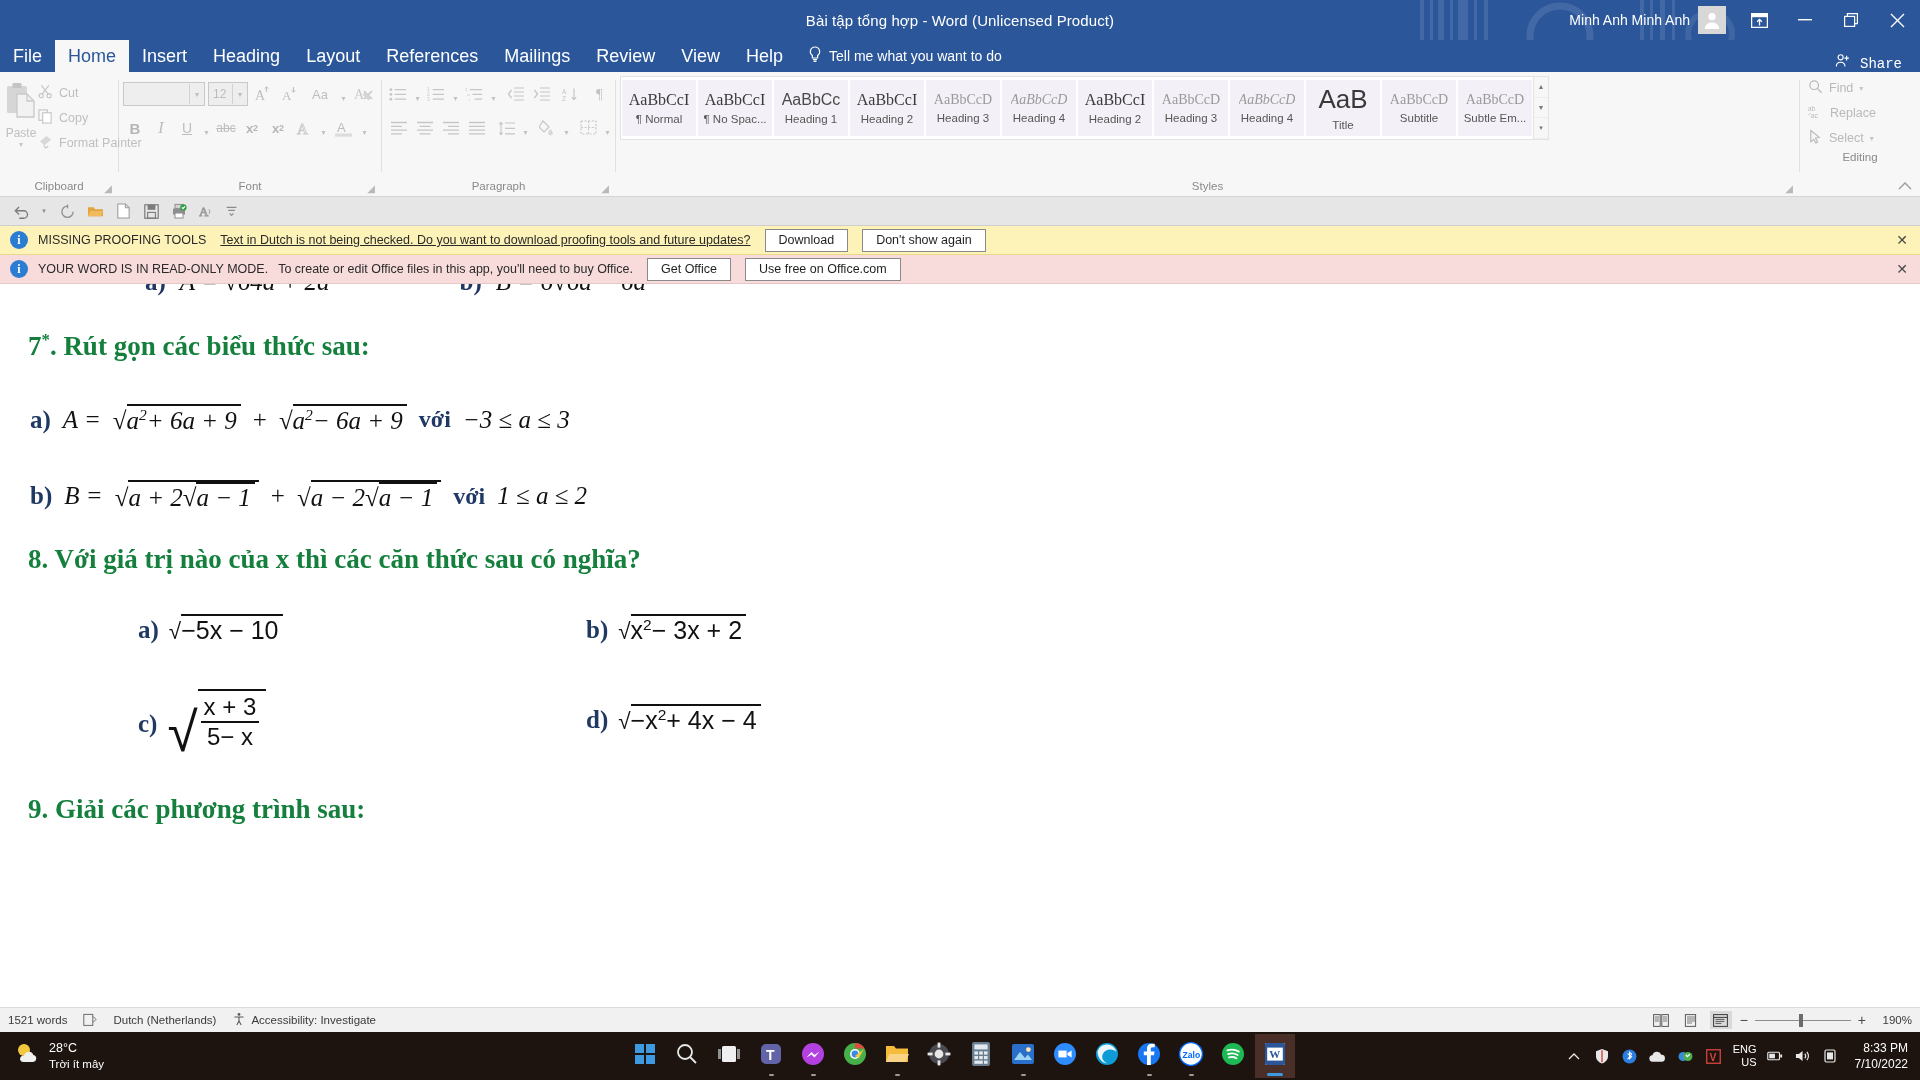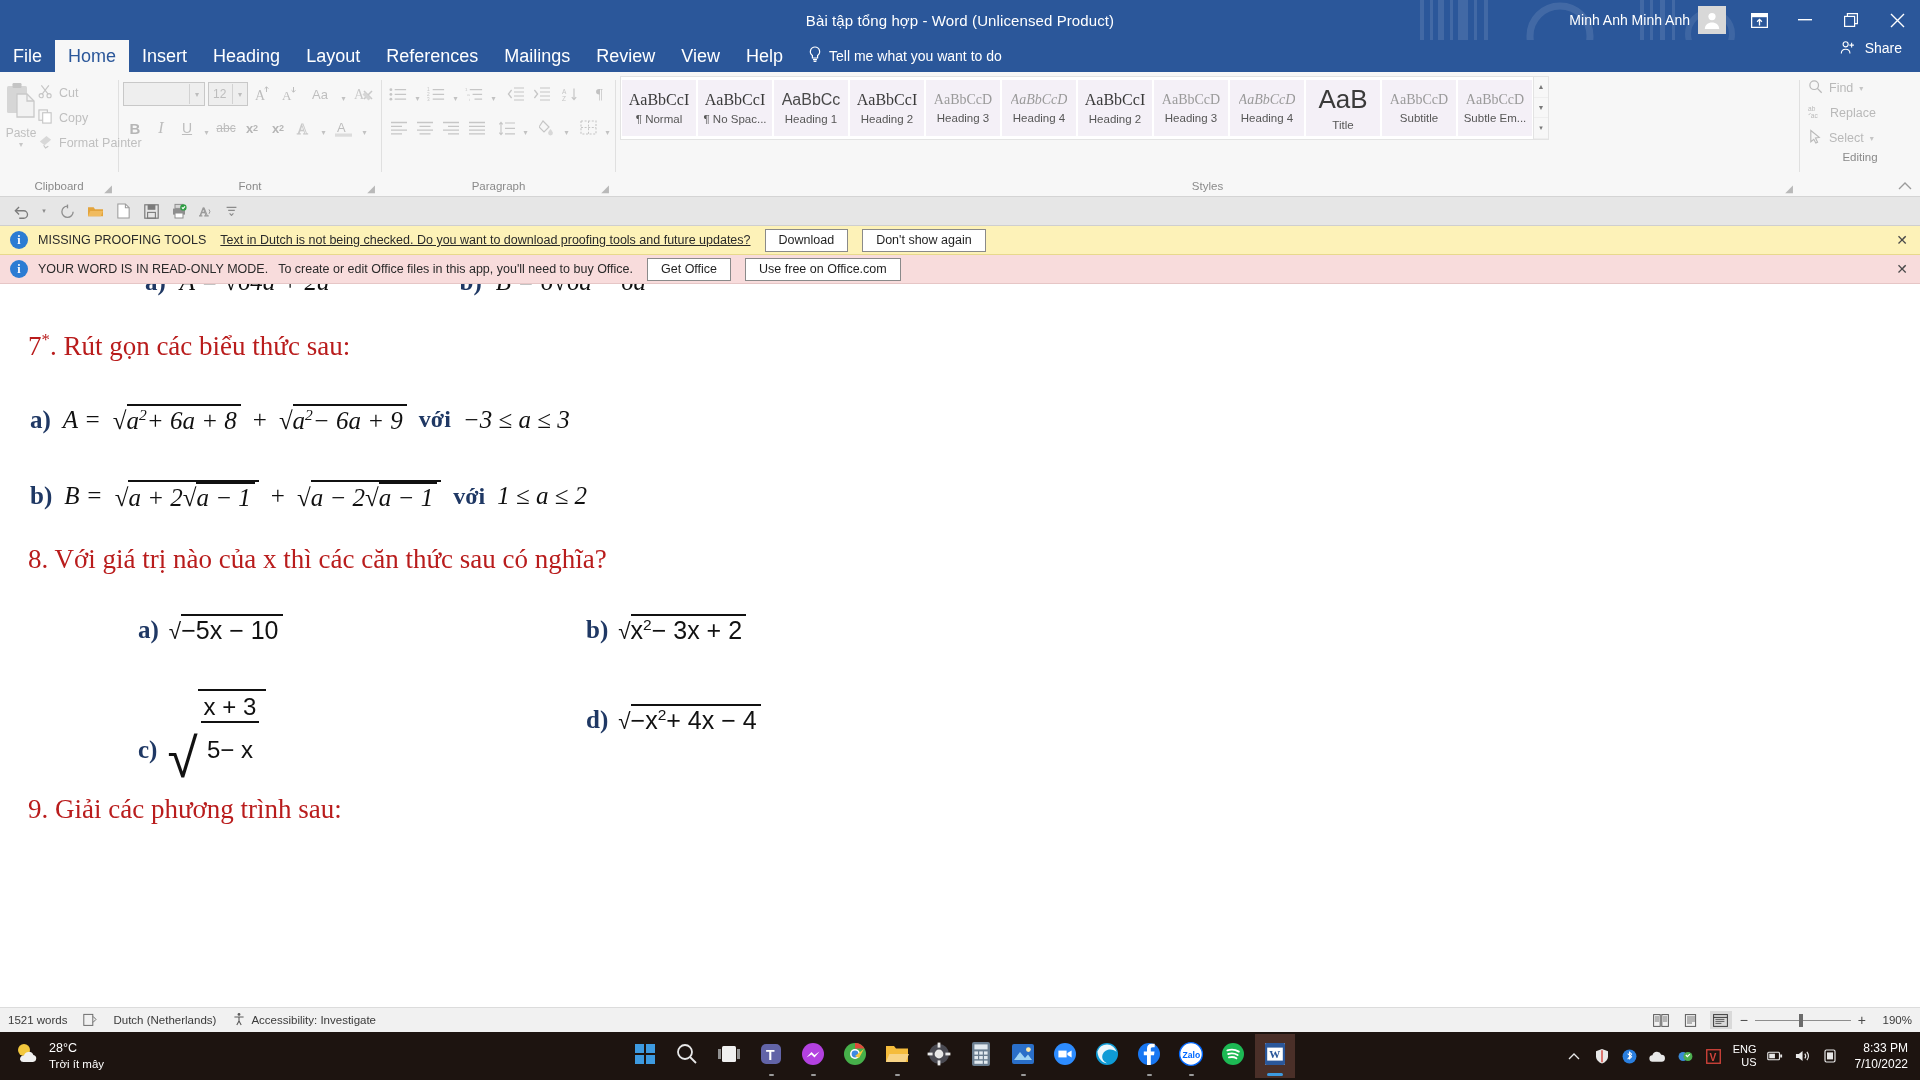--- a/index.html
+++ b/index.html
@@ -29,22 +29,22 @@
 
   
   .tabrow{height:32px;background:#2b579a;display:flex;align-items:flex-end;flex:0 0 32px;position:relative;}
   .tab{
     height:32px;padding:0 13px;color:#fff;font-size:18px;display:flex;align-items:center;
     white-space:nowrap;
   }
   .tab.active{background:#f7f7f7;color:#2b579a;}
   .tellme{display:flex;align-items:center;gap:7px;color:#fff;font-size:14px;padding:0 12px;height:32px;}
   .tb-share{
-    margin-left:auto;color:#fff;font-size:14px;display:flex;align-items:flex-start;gap:10px;
-    padding:0 18px;height:32px;
+    margin-left:auto;color:#fff;font-size:14px;display:flex;align-items:flex-end;gap:10px;
+    padding:0 18px;height:32px;font-family:Liberation Mono, monospace;
   }
 
   
   .ribbon{
     background:#f7f7f7;flex:0 0 124px;height:124px;display:flex;position:relative;
     border-bottom:1px solid #d4d4d4;
   }
   .grp{position:relative;display:flex;flex-direction:column;height:124px;}
   .grp-body{flex:1;display:flex;align-items:flex-start;padding:6px 4px 0 4px;}
   .grp-label{
@@ -127,37 +127,37 @@
     height:21px;padding:0 13px;border:1px solid #8a8a8a;background:#fff;font-size:12.5px;color:#1f1f1f;
     display:flex;align-items:center;margin-left:14px;white-space:nowrap;
   }
   .ib-close{margin-left:auto;color:#4a4a4a;font-size:14px;padding:0 6px;}
 
   
   .docarea{flex:1;background:#fff;position:relative;overflow:hidden;}
   .page{position:absolute;left:0;top:0;right:0;bottom:0;padding:0 30px;}
   .clipline{position:absolute;left:30px;top:0;height:20px;overflow:hidden;width:1200px;}
   .hdr{
-    font-family:"Liberation Serif",serif;font-weight:normal;color:#b91c1c;font-size:27px;
+    font-family:"Liberation Serif",serif;font-weight:bold;color:#15803d;font-size:27px;
     white-space:nowrap;
   }
   .lbl{font-family:"Liberation Serif",serif;font-weight:bold;color:#1f3864;font-size:25px;}
   .eq{font-family:"Liberation Serif",serif;color:#111;font-size:25px;font-style:italic;white-space:nowrap;}
   .eqn{font-style:normal;}
   .voi{font-family:"Liberation Serif",serif;font-weight:bold;color:#1f3864;font-size:24px;font-style:normal;}
   .sup{font-size:.62em;vertical-align:super;font-style:italic;}
   .supn{font-size:.62em;vertical-align:super;font-style:normal;}
   .rad{display:inline-block;position:relative;padding:2px 4px 0 0;}
   .rad>.bar{position:absolute;left:0;right:0;top:0;height:2px;background:#111;}
   .radsign{font-size:1.0em;}
   .sansmath{font-family:"Liberation Sans",sans-serif;font-style:normal;color:#111;font-size:25px;}
 
   .frac{display:inline-flex;flex-direction:column;align-items:center;vertical-align:middle;font-family:"Liberation Sans",sans-serif;font-size:24px;color:#111;line-height:1.18;}
   .frac .num{padding:0 6px;}
-  .frac .den{padding:13px 6px;border-top:2px solid #111;}
+  .frac .den{padding:0 6px;border-top:2px solid #111;}
 
   
   .statusbar{
     height:24px;background:#f1f1f1;border-top:1px solid #dcdcdc;display:flex;align-items:center;
     padding:0 8px;gap:16px;font-size:11.5px;color:#3a3a3a;flex:0 0 24px;
   }
   .sb-item{display:flex;align-items:center;gap:5px;white-space:nowrap;}
   .sb-right{margin-left:auto;display:flex;align-items:center;gap:8px;}
   .viewbtn{width:22px;height:18px;display:flex;align-items:center;justify-content:center;}
   .viewbtn.active{background:#d9d9d9;}
@@ -723,21 +723,21 @@
       </div>
 
       <div style="position:absolute;left:28px;top:46px;">
         <span class="hdr"><span>7</span><span class="supn">*</span><span>. Rút gọn các biểu thức sau:</span></span>
       </div>
 
       <div style="position:absolute;left:30px;top:120px;display:flex;align-items:center;gap:12px;">
         <span class="lbl">a)</span>
         <span class="eq">A =</span>
         <span class="eq">
-          <span class="radsign">√</span><span class="rad"><span class="bar"></span><span>a</span><span class="sup">2</span><span>+ 6a + 8</span></span>
+          <span class="radsign">√</span><span class="rad"><span class="bar"></span><span>a</span><span class="sup">2</span><span>+ 6a + 9</span></span>
         </span>
         <span class="eq eqn">+</span>
         <span class="eq">
           <span class="radsign">√</span><span class="rad"><span class="bar"></span><span>a</span><span class="sup">2</span><span>− 6a + 9</span></span>
         </span>
         <span class="voi">với</span>
         <span class="eq">−3 ≤ a ≤ 3</span>
       </div>
 
       <div style="position:absolute;left:30px;top:196px;display:flex;align-items:center;gap:12px;">

